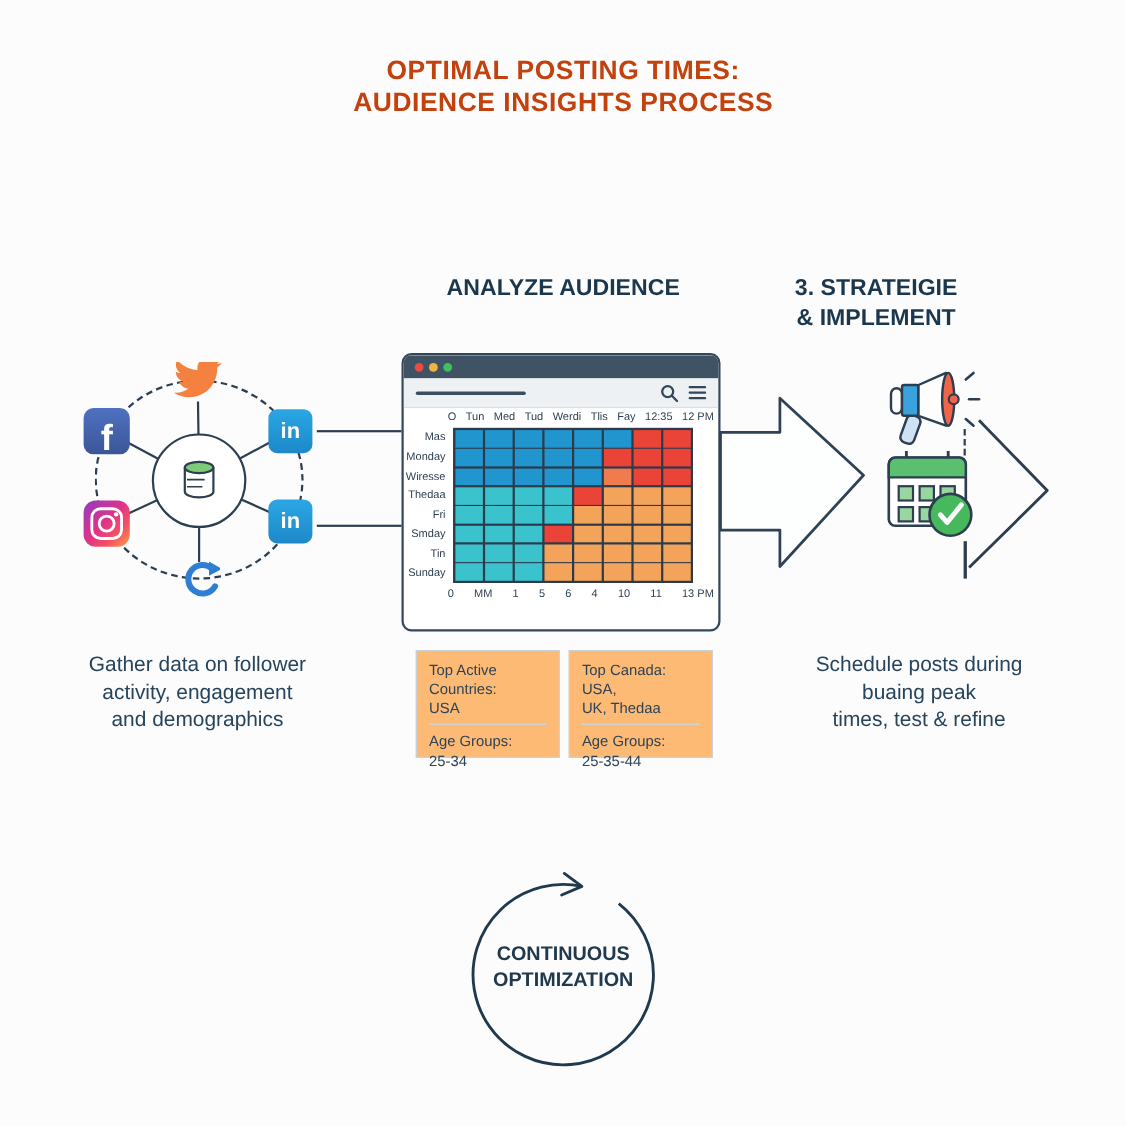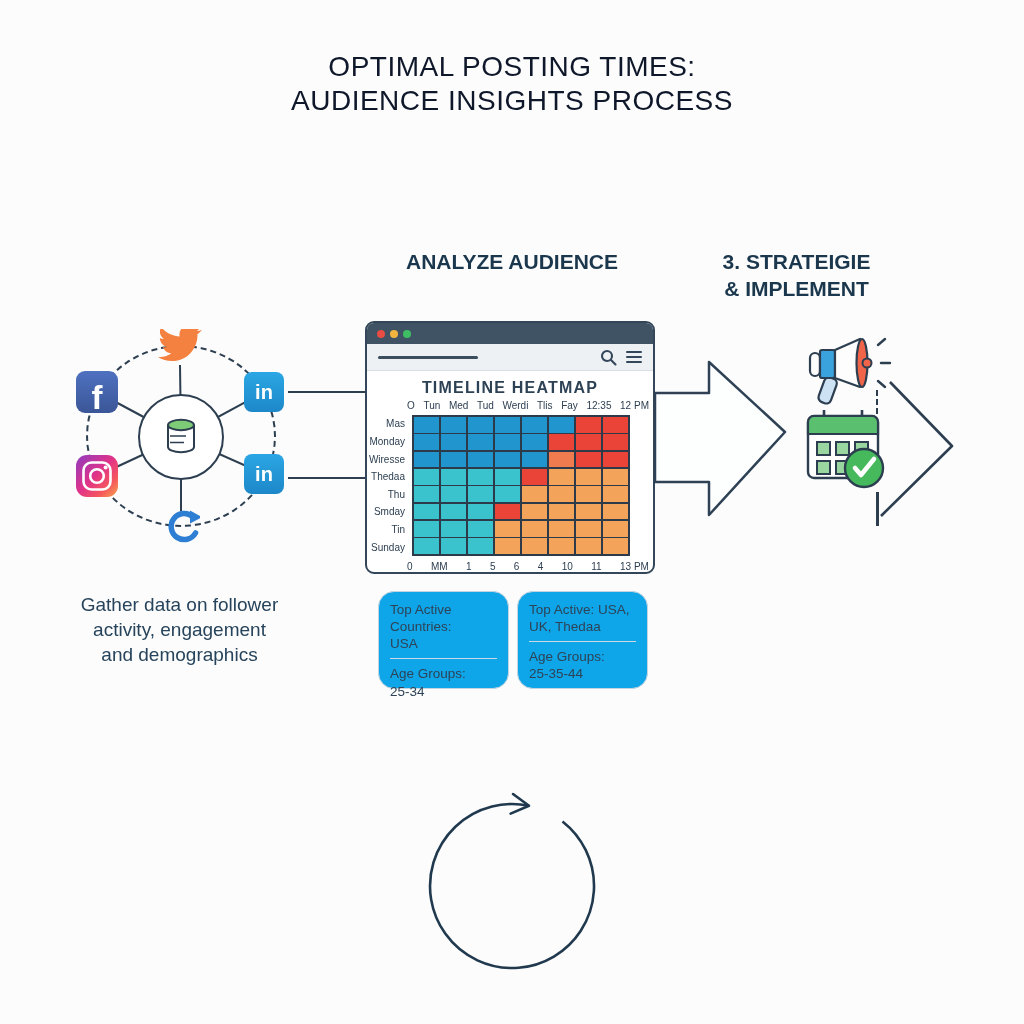--- a/index.html
+++ b/index.html
@@ -2,21 +2,21 @@
 <html><head>
 <meta charset="utf-8">
 <style>
   * { margin:0; padding:0; box-sizing:border-box; }
   body { background:#e8e8e8; font-family:"Liberation Sans", sans-serif; }
   .canvas { position:relative; width:1024px; height:1024px; background:#fbfcfb; overflow:hidden; color:#1d3850; }
 
   .abs { position:absolute; }
 
   .main-title { left:0; top:50px; width:1024px; text-align:center;
-    font-size:28px; font-weight:normal; color:#0f172a; line-height:1.22; letter-spacing:.5px; }
+    font-size:24px; font-weight:bold; color:#c2410c; line-height:1.22; letter-spacing:.5px; }
 
   .col-head { font-size:21px; font-weight:bold; color:#1b374e; line-height:1.3; text-align:center; }
   .head-1 { left:70px;  top:248px; width:220px; }
   .head-2 { left:382px; top:248px; width:260px; }
   .head-3 { left:694px; top:248px; width:205px; }
 
   .step-desc { font-size:19px; color:#27445c; line-height:1.32; text-align:center; }
   .desc-1 { left:62px;  top:592px; width:235px; }
   .desc-3 { left:728px; top:592px; width:215px; }
   .caption-2 { left:337px; top:712px; width:350px; font-size:19.5px; }
@@ -60,21 +60,21 @@
   .hm-top { top:0; }
   .hm-bot { top:161px; }
   .hm-y { position:absolute; left:0; top:15px; width:43px; height:141px;
     display:flex; flex-direction:column; font-size:10px; color:#2c3e50; }
   .hm-y span { flex:1; display:flex; align-items:center; justify-content:flex-end; padding-right:5px; }
   .hm-grid { position:absolute; left:45px; top:15px; width:218px; height:141px;
     display:grid; grid-template-columns:repeat(8,1fr); grid-template-rows:repeat(8,1fr);
     gap:1.5px; background:#2c3a4a; border:2px solid #2c3a4a; }
 
   
-  .card { width:131px; height:98px; background:#0ea5e9; border:1.5px solid #c5d3e0; border-radius:16px;
+  .card { width:131px; height:98px; background:#fdba74; border:1.5px solid #c5d3e0; border-radius:0;
     padding:9px 11px; font-size:13.5px; color:#2e4356; line-height:1.27; }
   .card-1 { left:378px; top:591px; }
   .card-2 { left:517px; top:591px; }
   .card-divider { border-top:1.5px solid #ccd9e4; margin:6px 0; }
 
   
   .cycle-label { left:427px; top:856px; width:170px; text-align:center;
     font-size:18px; font-weight:bold; color:#21394e; line-height:1.3; }
 
   svg { display:block; }
@@ -168,40 +168,39 @@
         <circle cx="7" cy="7" r="5" fill="none" stroke="#33465a" stroke-width="2.1"></circle>
         <line x1="11" y1="11" x2="15.5" y2="15.5" stroke="#33465a" stroke-width="2.1" stroke-linecap="round"></line>
       </svg>
       <div class="menu-icon">
           <div></div>
           <div></div>
           <div></div>
         </div>
     </div>
 
-    <div class="hm-title">TIMELINE HEATMAP</div>
 
     <div class="hm-area">
       <div class="hm-top">
           <span>O</span>
           <span>Tun</span>
           <span>Med</span>
           <span>Tud</span>
           <span>Werdi</span>
           <span>Tlis</span>
           <span>Fay</span>
           <span>12:35</span>
           <span>12 PM</span>
         </div>
       <div class="hm-y">
           <span>Mas</span>
           <span>Monday</span>
           <span>Wiresse</span>
           <span>Thedaa</span>
-          <span>Thu</span>
+          <span>Fri</span>
           <span>Smday</span>
           <span>Tin</span>
           <span>Sunday</span>
         </div>
       <div class="hm-grid">
           <div style="background: rgb(32, 149, 206);"></div>
           <div style="background: rgb(32, 149, 206);"></div>
           <div style="background: rgb(32, 149, 206);"></div>
           <div style="background: rgb(32, 149, 206);"></div>
           <div style="background: rgb(32, 149, 206);"></div>
@@ -321,35 +320,44 @@
 
   <svg class="abs" style="left:878px; top:376px;" width="84" height="146">
     <polyline points="12,6 74,70 3,140" fill="none" stroke="#2c3e50" stroke-width="2.6" stroke-linejoin="round"></polyline>
   </svg>
 
   <div class="abs step-desc desc-1">
     <div>Gather data on follower</div>
     <div>activity, engagement</div>
     <div>and demographics</div>
   </div>
+  <div class="abs step-desc desc-3">
+    <div>Schedule posts during</div>
+    <div>buaing peak</div>
+    <div>times, test &amp; refine</div>
+  </div>
 
   <div class="abs card card-1">
     <div>Top Active Countries:</div>
     <div>USA</div>
     <div class="card-divider"></div>
     <div>Age Groups:</div>
     <div>25-34</div>
   </div>
   <div class="abs card card-2">
-    <div>Top Active: USA,</div>
+    <div>Top Canada: USA,</div>
     <div>UK, Thedaa</div>
     <div class="card-divider"></div>
     <div>Age Groups:</div>
     <div>25-35-44</div>
   </div>
 
 
   <svg class="abs" style="left:420px; top:782px;" width="200" height="200">
     <path d="M 142.5 39.4 A 82 82 0 1 1 109 23.8" fill="none" stroke="#21394e" stroke-width="2.6"></path>
     <polyline points="93,12 109,23.8 90.6,31.6" fill="none" stroke="#21394e" stroke-width="2.6" stroke-linecap="round" stroke-linejoin="round"></polyline>
   </svg>
+  <div class="abs cycle-label">
+    <div>CONTINUOUS</div>
+    <div>OPTIMIZATION</div>
+  </div>
 
 </div>
 
 </body></html>

